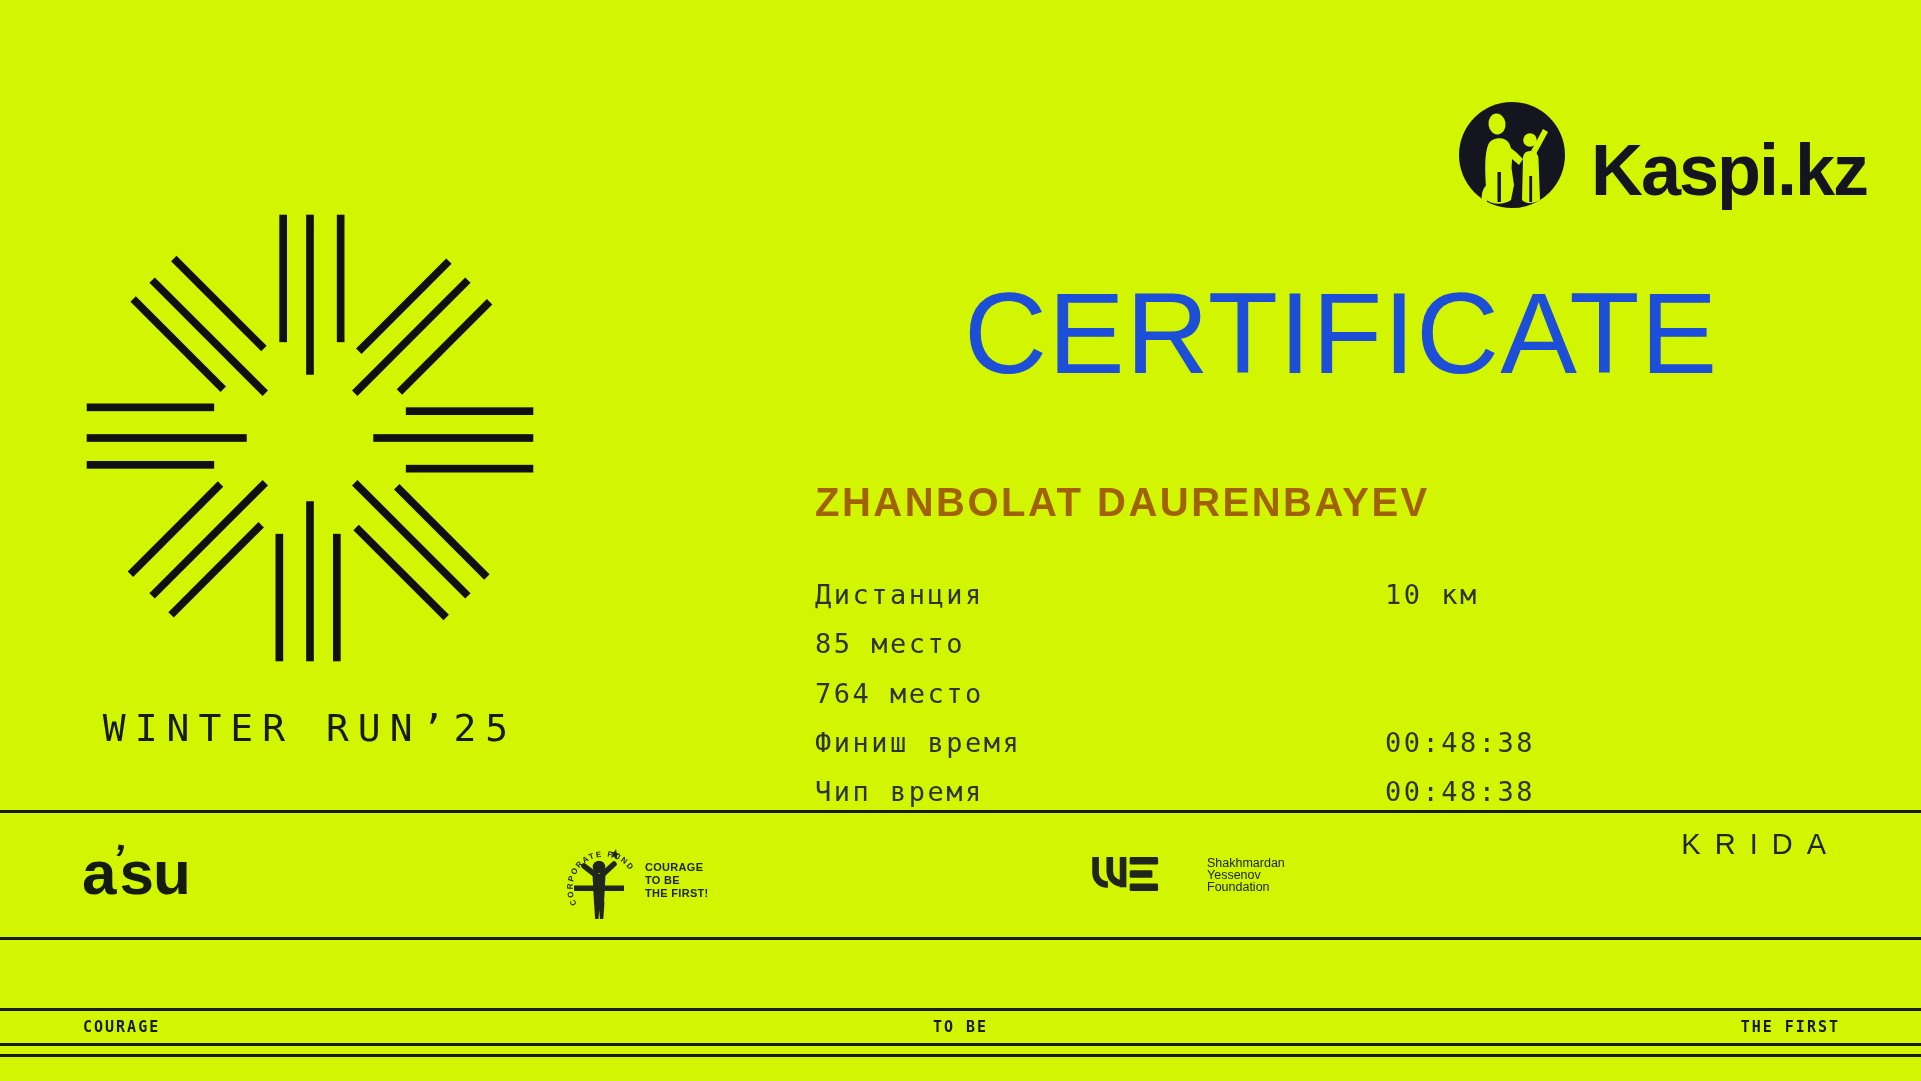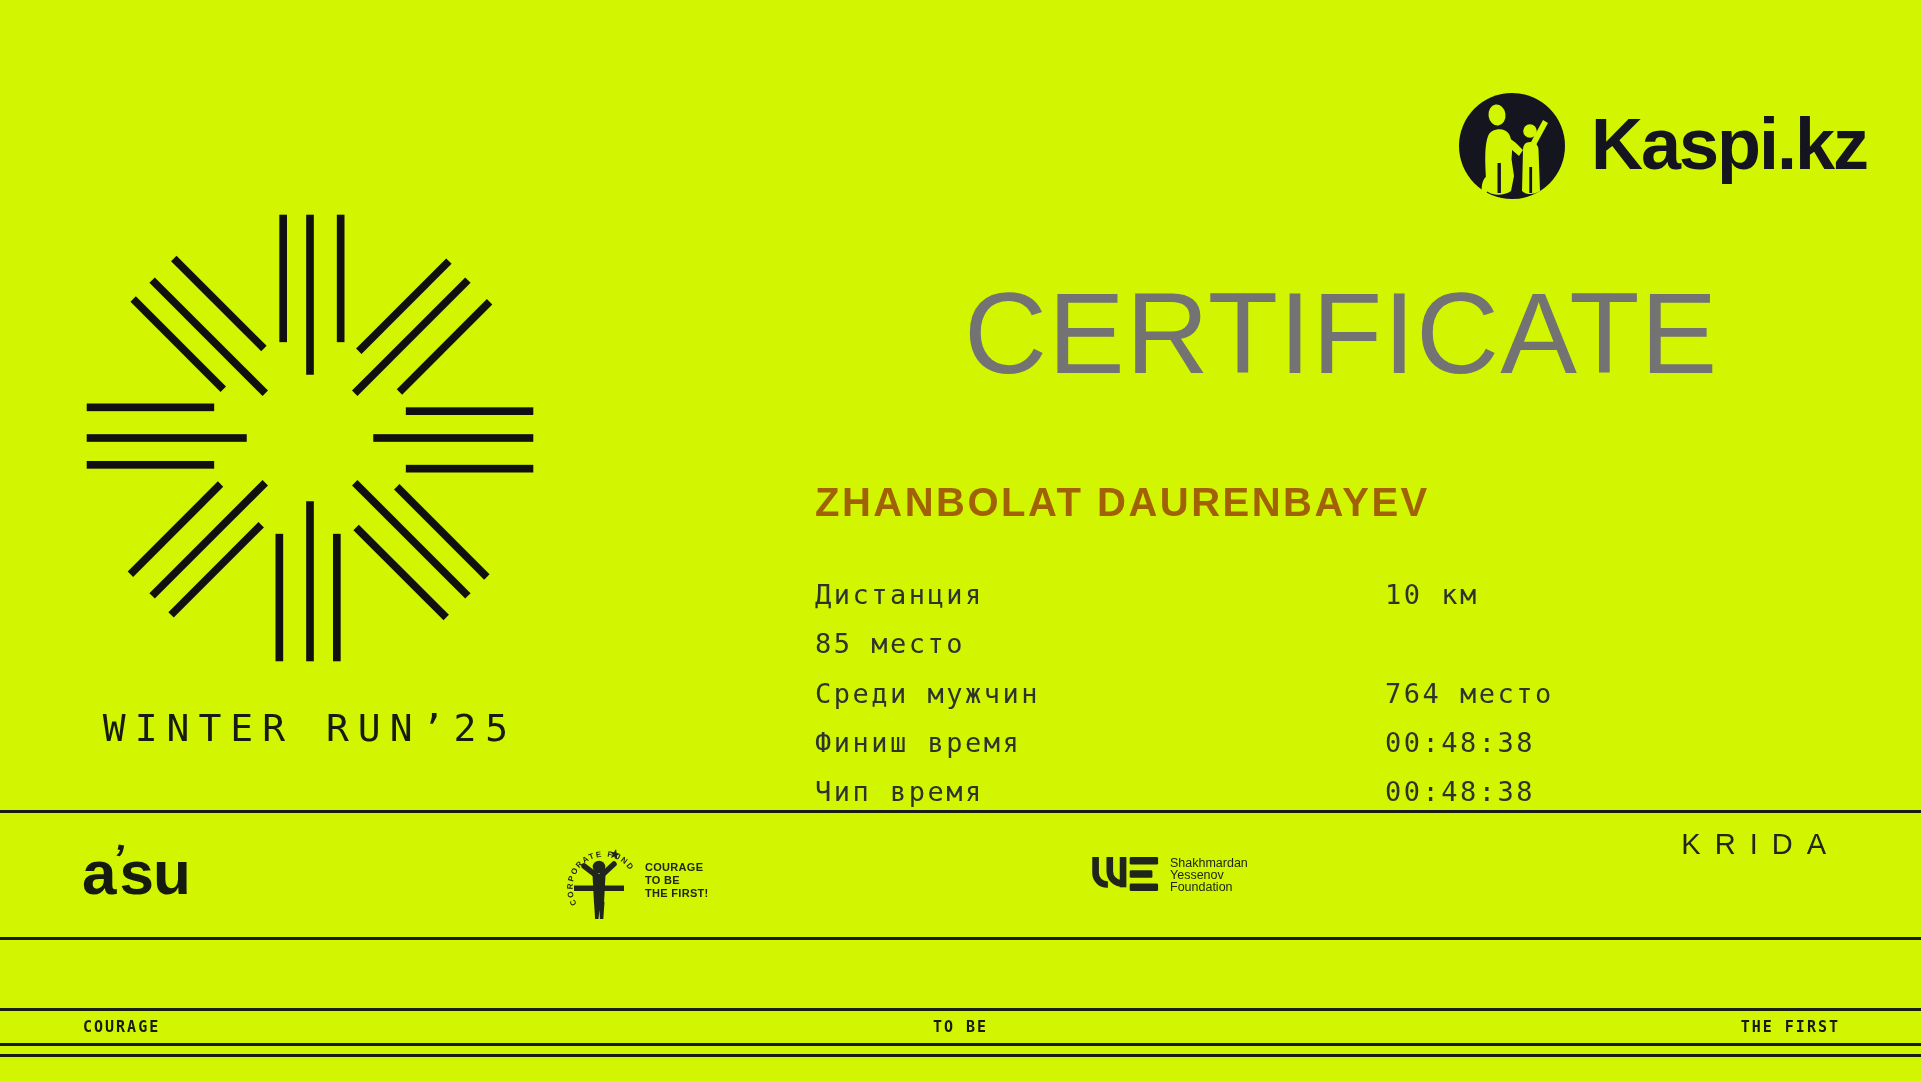--- a/index.html
+++ b/index.html
@@ -7,21 +7,21 @@
     width:1921px;height:1081px;
     background:#d2f602;
     position:relative;
     overflow:hidden;
     font-family:"Liberation Sans", sans-serif;
     color:#101010;
   }
   .abs{position:absolute;}
 
   
-  .kaspi{left:1459px;top:91px;width:385px;height:110px;display:flex;align-items:center;}
+  .kaspi{left:1459px;top:98px;width:385px;height:110px;display:flex;align-items:flex-end;}
   .kaspi-mark{width:106px;height:106px;flex:0 0 auto;}
   .kaspi-word{
     margin-left:26px;
     font-size:72px;font-weight:bold;letter-spacing:-2px;
     color:#15151f;line-height:1;transform:translateY(-2px);
   }
 
   
   .snowflake{left:80px;top:208px;width:460px;height:460px;}
 
@@ -30,21 +30,21 @@
     left:80px;top:706px;width:460px;text-align:center;
     font-family:"DejaVu Sans Mono", monospace;
     font-size:38px;font-weight:500;letter-spacing:9px;
     color:#171c12;white-space:nowrap;
   }
 
   
   .cert-heading{
     left:964px;top:276px;
     font-size:115px;font-weight:400;letter-spacing:1px;
-    line-height:1;color:#737373;white-space:nowrap;
+    line-height:1;color:#1d4ed8;white-space:nowrap;
   }
 
   
   .recipient{
     left:815px;top:480px;
     font-size:40px;font-weight:bold;letter-spacing:2.5px;
     color:#a16207;white-space:nowrap;
   }
 
   
@@ -72,21 +72,21 @@
     transform:translateY(-22px) rotate(12deg);
     margin:0 -4px 0 -2px;
   }
   .cfund{left:563px;top:840px;width:180px;height:80px;display:flex;align-items:center;}
   .cfund-emblem{width:76px;height:80px;flex:0 0 auto;}
   .cfund-text{
     margin-left:6px;
     font-size:11px;font-weight:bold;letter-spacing:0.3px;
     line-height:13px;color:#20261c;white-space:nowrap;
   }
-  .yessenov{left:1088px;top:855px;display:flex;align-items:center;}
+  .yessenov{left:1088px;top:855px;display:flex;align-items:center;gap:37px;}
   .yessenov-mark{width:72px;height:40px;flex:0 0 auto;}
   .yessenov-text{
     margin-left:10px;
     font-size:12.5px;font-weight:500;line-height:12px;
     color:#20261c;white-space:nowrap;
   }
   .krida{
     left:1645px;top:828px;width:195px;text-align:right;
     font-size:29px;font-weight:400;letter-spacing:14px;
     color:#22271e;white-space:nowrap;
@@ -154,21 +154,20 @@
 
 <div class="abs details">
   <div class="detail-row">
     <div class="detail-label">Дистанция</div>
     <div class="detail-value">10 км</div>
   </div>
   <div class="detail-row">
     <div class="detail-value">85 место</div>
   </div>
   <div class="detail-row">
-    <div class="detail-label">Среди мужчин</div>
     <div class="detail-value">764 место</div>
   </div>
   <div class="detail-row">
     <div class="detail-label">Финиш время</div>
     <div class="detail-value">00:48:38</div>
   </div>
   <div class="detail-row">
     <div class="detail-label">Чип время</div>
     <div class="detail-value">00:48:38</div>
   </div>

